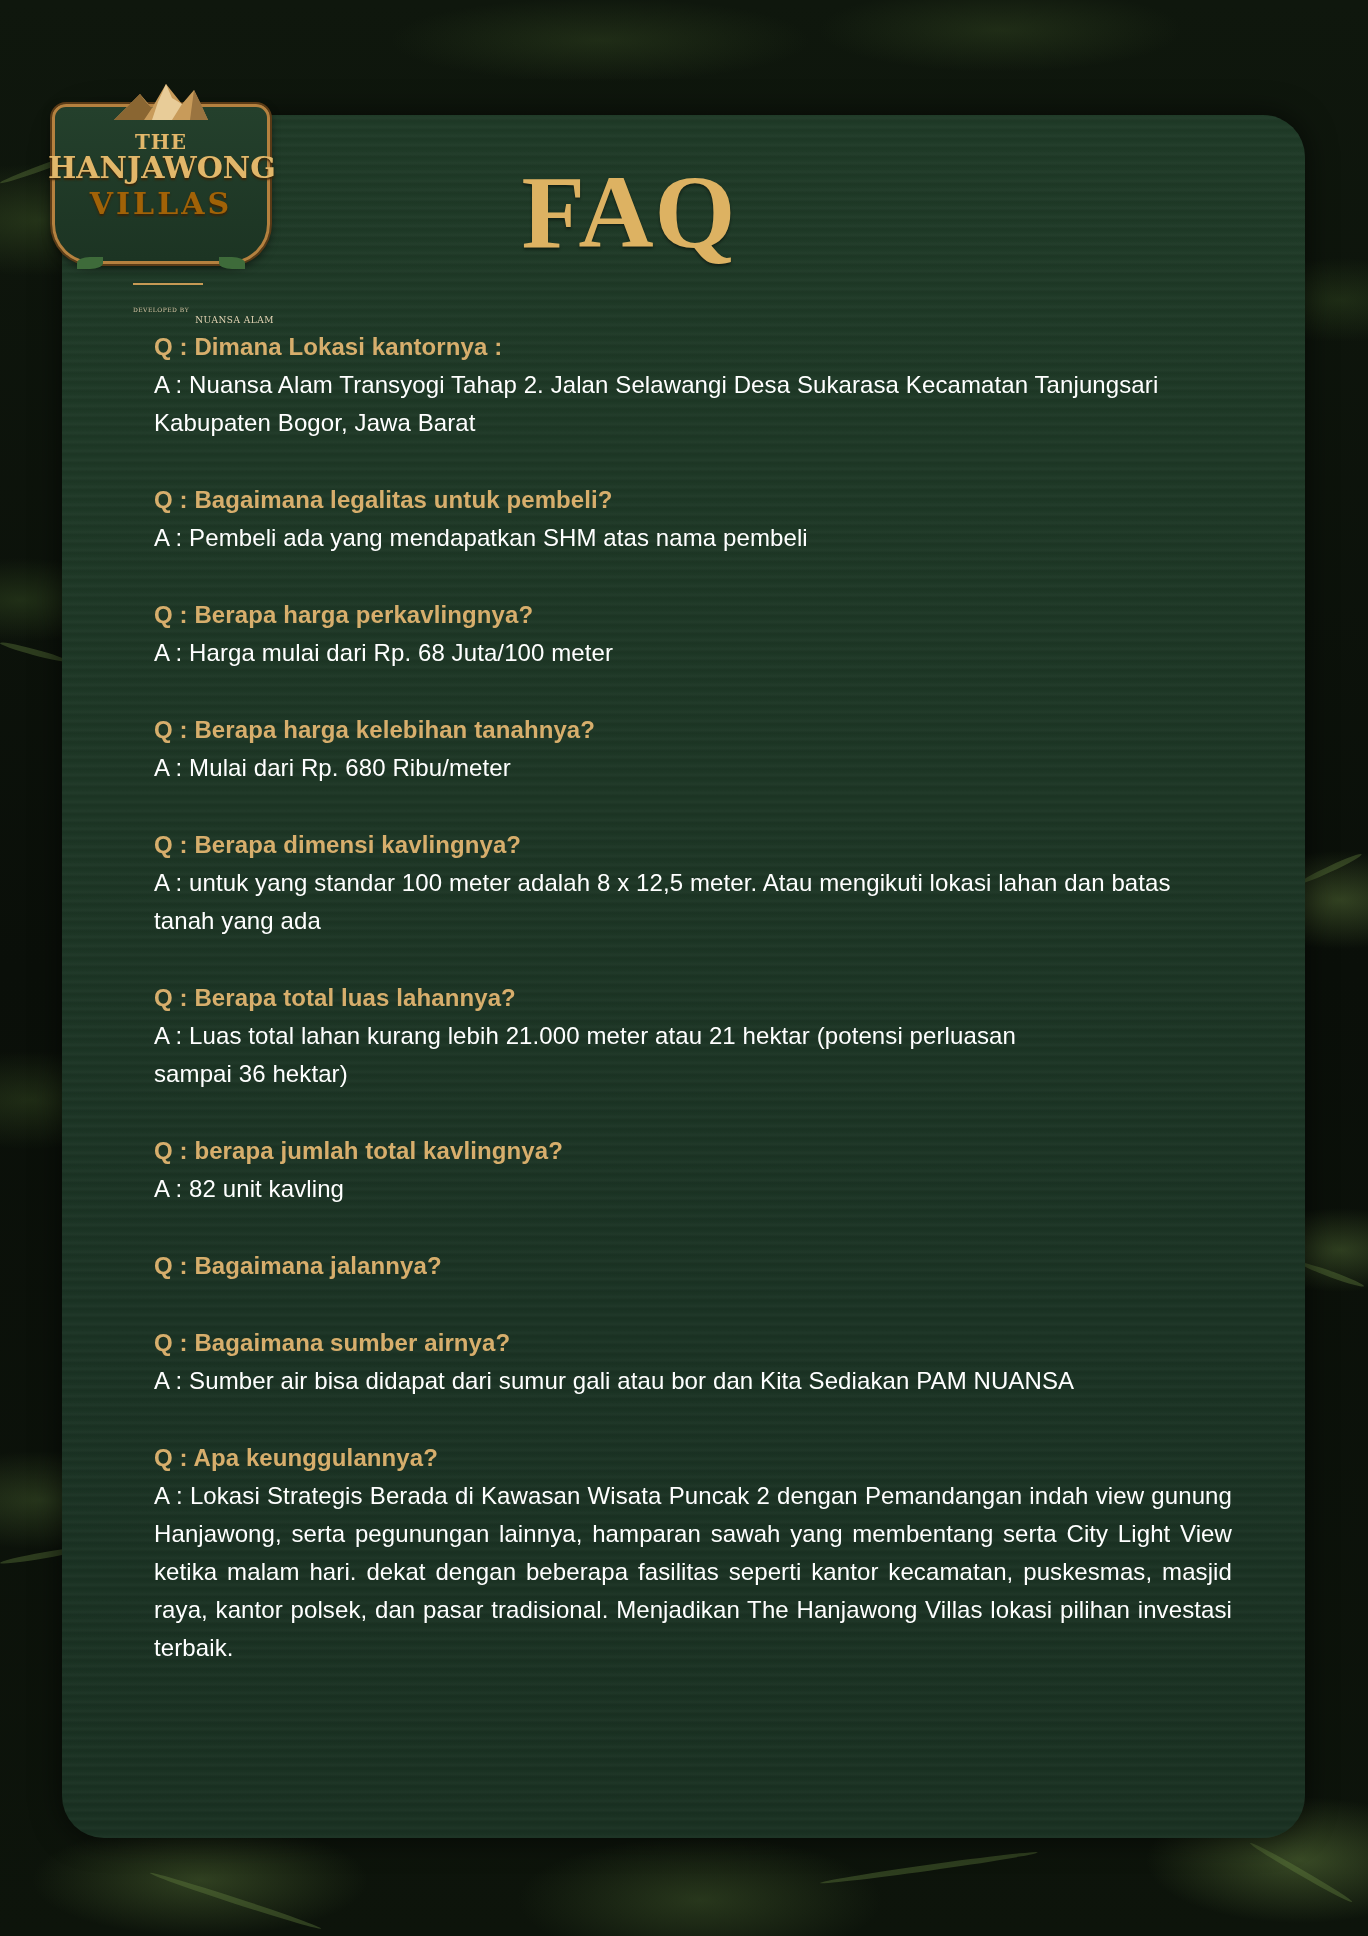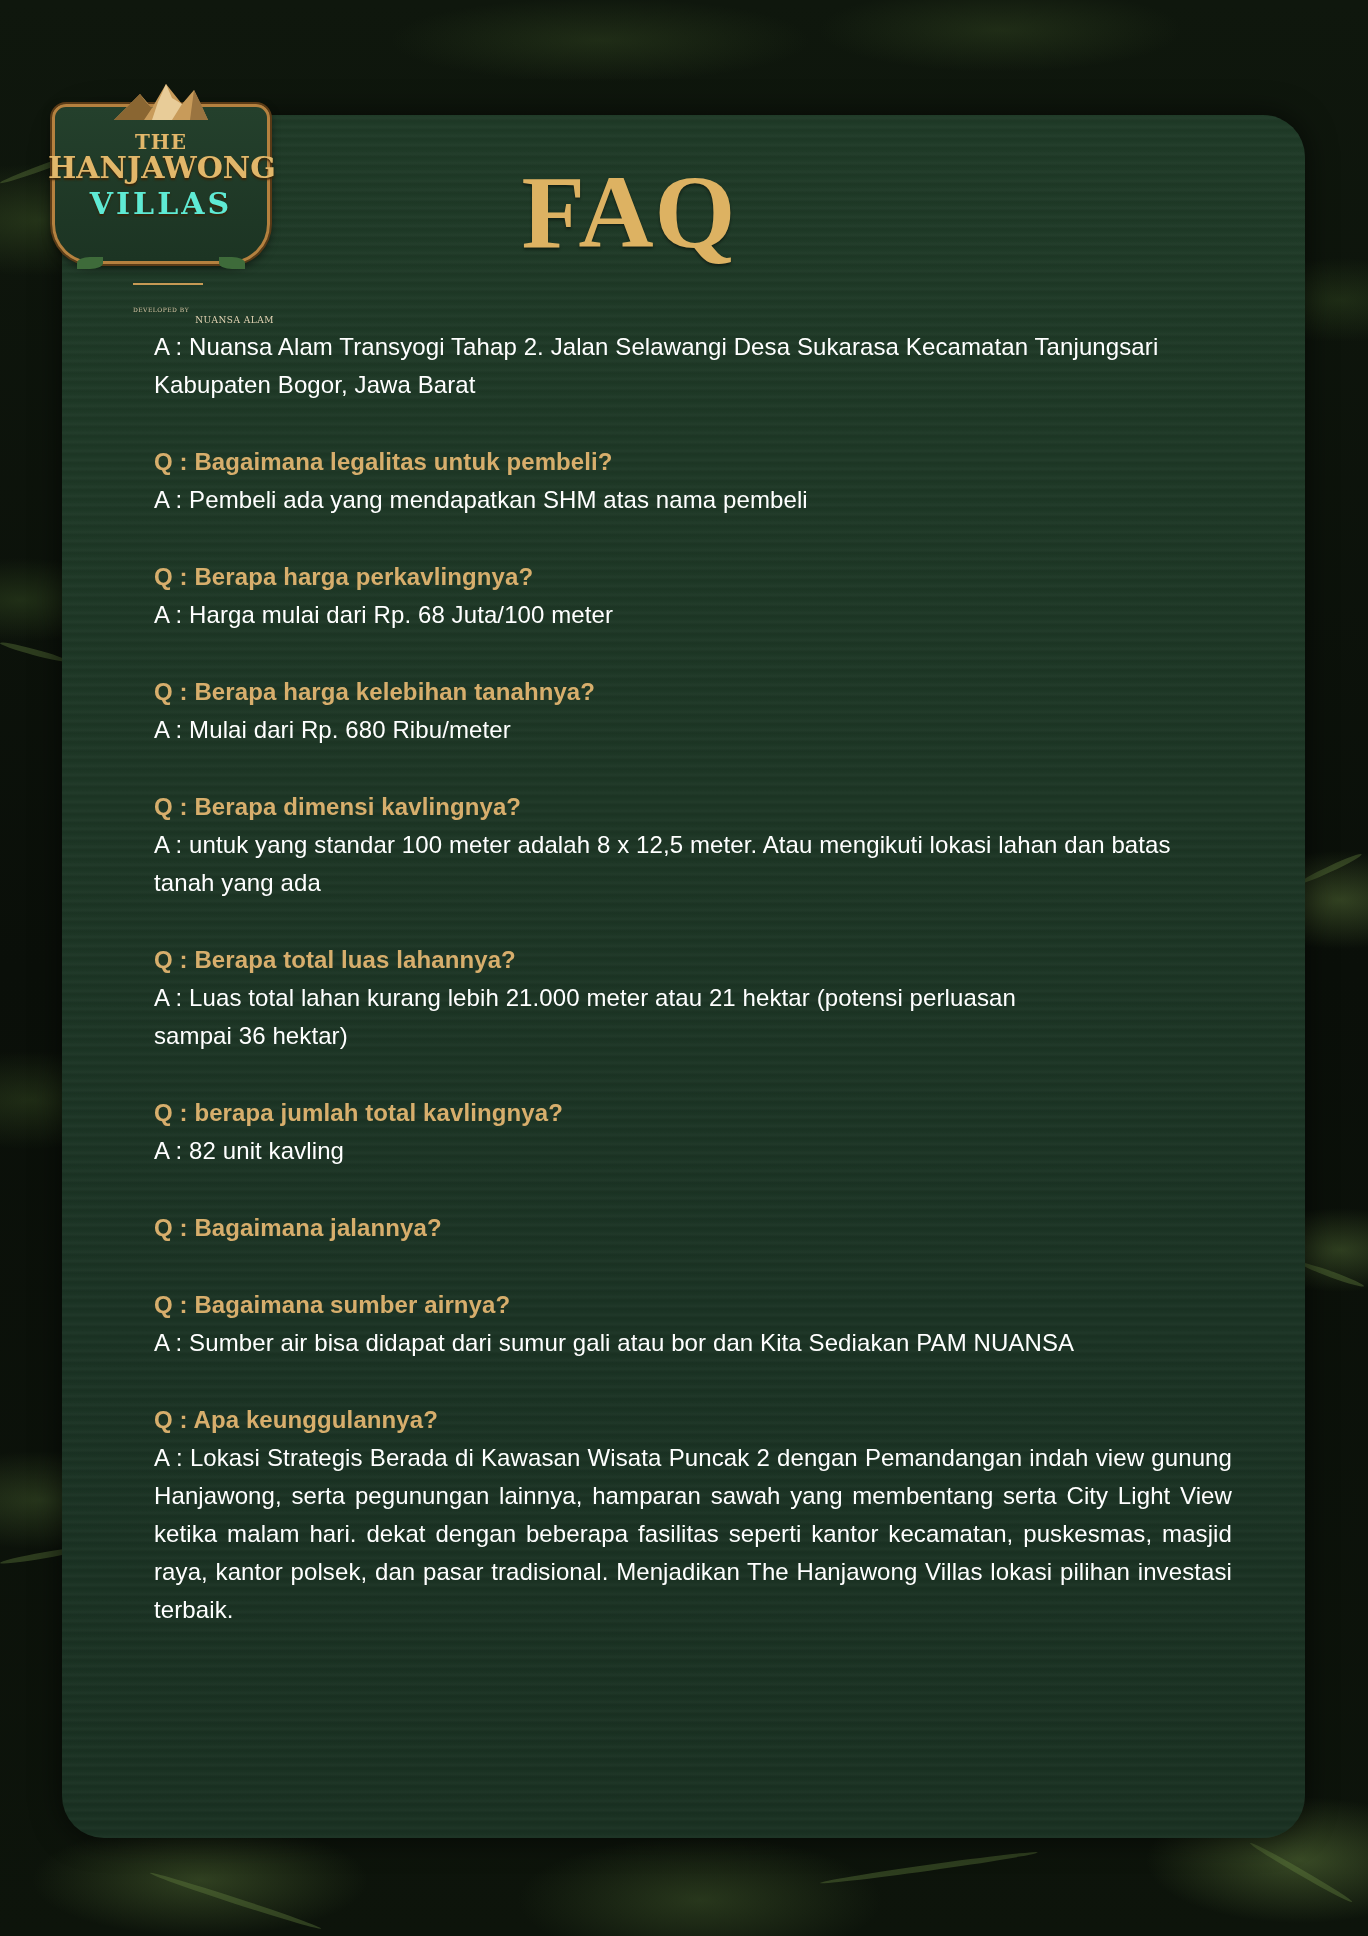--- a/index.html
+++ b/index.html
@@ -85,21 +85,21 @@
     font-family: "DejaVu Serif", serif;
     font-size: 30px; font-weight: bold;
     color: #e2b76a; letter-spacing: 0px;
     text-shadow: 0 2px 2px #3a2408;
   }
   .logo-villas {
     position: absolute; left: 0; right: 0; top: 124px;
     text-align: center;
     font-family: "DejaVu Serif", serif;
     font-size: 30px; font-weight: bold;
-    color: #5eead4; letter-spacing: 3px;
+    color: #a16207; letter-spacing: 3px;
     text-shadow: 0 2px 2px #3a2408;
   }
   .logo-leaf {
     position: absolute; top: 150px;
     width: 26px; height: 12px;
     border-radius: 50% 0 50% 0;
     background: #3e6b3a;
   }
   .logo-rule {
     position: absolute; left: 78px; top: 176px;
@@ -191,20 +191,21 @@
   <div class="logo-name">HANJAWONG</div>
   <div class="logo-villas">VILLAS</div>
   <div class="logo-dev" style="top:244px;">DEVELOPED BY</div>
   <div class="logo-brand" style="top:253px;">NUANSA ALAM</div>
 </div>
 
 <h1 class="faq-title">FAQ</h1>
 
 <div class="faq-list">
   <div class="faq-item">
+    <span class="faq-q">Q : Dimana Lokasi kantornya :</span>
     <span class="faq-a">A : Nuansa Alam Transyogi Tahap 2. Jalan Selawangi Desa Sukarasa Kecamatan Tanjungsari Kabupaten Bogor, Jawa Barat</span>
   </div>
   <div class="faq-item">
     <span class="faq-q">Q : Bagaimana legalitas untuk pembeli?</span>
     <span class="faq-a">A : Pembeli ada yang mendapatkan SHM atas nama pembeli</span>
   </div>
   <div class="faq-item">
     <span class="faq-q">Q : Berapa harga perkavlingnya?</span>
     <span class="faq-a">A : Harga mulai dari Rp. 68 Juta/100 meter</span>
   </div>

